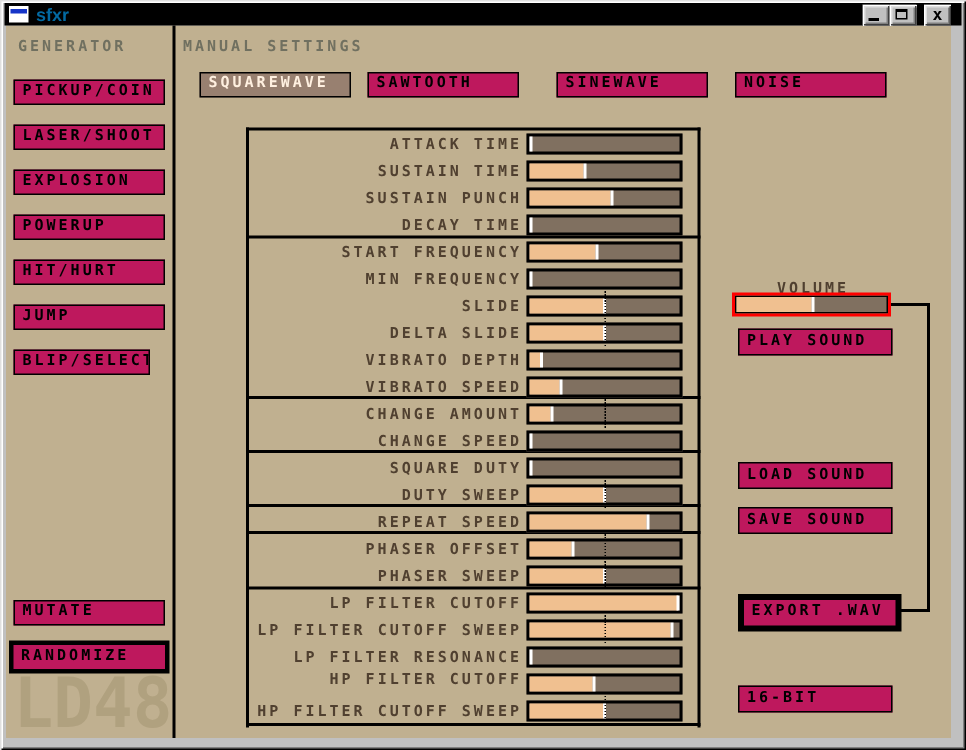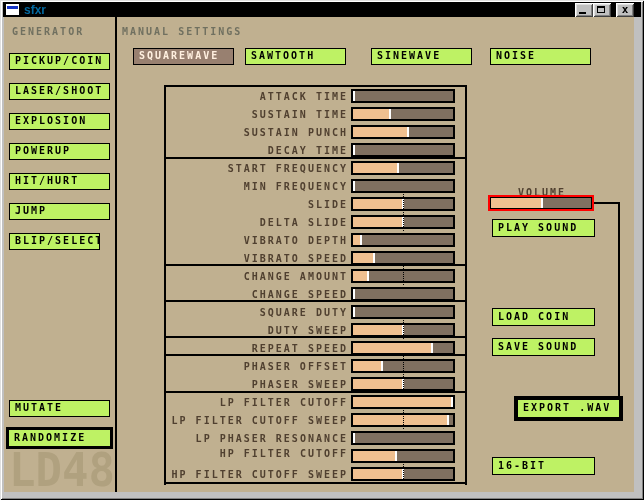--- a/index.html
+++ b/index.html
@@ -22,21 +22,21 @@
   #btn-min .glyph{position:absolute;left:4px;bottom:3px;width:7px;height:2px;background:#000;}
   #btn-max .glyph{position:absolute;left:4px;top:3px;width:8px;height:7px;
     border:1px solid #000;border-top:2px solid #000;box-sizing:border-box;}
   #btn-close .glyph{position:absolute;left:0;top:0;width:18px;height:13px;text-align:center;
     font-family:"DejaVu Sans Mono",monospace;font-weight:bold;font-size:11px;line-height:13px;color:#000;}
   
   #client{position:absolute;left:4px;top:17px;width:630px;height:475px;background:#c0b090;}
   #sidebar-divider{position:absolute;left:115px;top:17px;width:2px;height:475px;background:#000;}
   .heading{position:absolute;color:#707060;font-size:10px;line-height:10px;letter-spacing:2px;white-space:nowrap;}
   
-  .pbtn{position:absolute;box-sizing:border-box;border:1px solid #000;background:#bef264;
+  .pbtn{position:absolute;box-sizing:border-box;border:1px solid #000;background:#be185d;
     color:#000;font-size:10px;line-height:14px;letter-spacing:2px;padding-left:5px;
     white-space:nowrap;overflow:hidden;}
   .pbtn.sel{background:#988070;color:#fff0e0;}
   .thickbox{position:absolute;background:#000;}
   .thickbox .inner{position:absolute;left:4px;top:4px;border:none;}
   
   .slabel{position:absolute;right:296px;color:#504030;font-size:10px;line-height:10px;
     letter-spacing:2px;white-space:nowrap;text-align:right;}
   .strack{position:absolute;left:351px;width:100px;height:10px;border:2px solid #000;background:#807060;}
   .sfill{position:absolute;left:0;top:0;height:10px;background:#f0c090;}
@@ -203,21 +203,21 @@
       <div class="strack" style="top: 395px;">
         <div class="sfill" style="width: 99px;"></div>
         <div class="smark" style="left: 98px;"></div>
       </div>
       <div class="slabel px" style="top: 416px;">LP FILTER CUTOFF SWEEP</div>
       <div class="strack" style="top: 413px;">
         <div class="sfill" style="width: 94px;"></div>
         <div class="smark" style="left: 94px;"></div>
       </div>
       <div class="sdots" style="top: 410px;"></div>
-      <div class="slabel px" style="top: 434px;">LP PHASER RESONANCE</div>
+      <div class="slabel px" style="top: 434px;">LP FILTER RESONANCE</div>
       <div class="strack" style="top: 431px;">
         <div class="sfill" style="width: 0px;"></div>
         <div class="smark" style="left: 0px;"></div>
       </div>
       <div class="slabel px" style="top: 449px; padding-left: 12px;">HP FILTER CUTOFF</div>
       <div class="strack" style="top: 449px;">
         <div class="sfill" style="width: 42px;"></div>
         <div class="smark" style="left: 42px;"></div>
       </div>
       <div class="slabel px" style="top: 470px;">HP FILTER CUTOFF SWEEP</div>
@@ -231,24 +231,24 @@
   <div class="heading px" style="left:492px;top:188px;width:100px;text-align:center;color:#504030;">VOLUME</div>
   <div id="volume-slider">
     <div class="sfill" id="vol-fill" style="width: 50px;"></div>
     <div class="smark" id="vol-mark" style="left: 50px;"></div>
   </div>
   <div class="wire" style="left:594px;top:202px;width:26px;height:2px;"></div>
   <div class="wire" style="left:618px;top:202px;width:2px;height:206px;"></div>
   <div class="wire" style="left:598px;top:406px;width:22px;height:2px;"></div>
 
   <div class="pbtn px" style="left:492px;top:219px;width:103px;height:18px;line-height:15px;">PLAY SOUND</div>
-  <div class="pbtn px" style="left:492px;top:308px;width:103px;height:18px;line-height:15px;">LOAD COIN</div>
+  <div class="pbtn px" style="left:492px;top:308px;width:103px;height:18px;line-height:15px;">LOAD SOUND</div>
   <div class="pbtn px" style="left:492px;top:338px;width:103px;height:18px;line-height:15px;">SAVE SOUND</div>
 
-  <div class="thickbox" style="left:514px;top:396px;width:109px;height:25px;">
+  <div class="thickbox" style="left:492px;top:396px;width:109px;height:25px;">
     <div class="pbtn px inner" style="width:101px;height:17px;line-height:16px;">EXPORT .WAV</div>
   </div>
 
   <div class="pbtn px" style="left:492px;top:457px;width:103px;height:18px;line-height:15px;">16-BIT</div>
 
   <div class="pbtn px" style="left:9px;top:400px;width:101px;height:17px;">MUTATE</div>
   <div class="thickbox" style="left:6px;top:427px;width:107px;height:22px;">
     <div class="pbtn px inner" style="left:3px;top:3px;width:101px;height:16px;line-height:15px;">RANDOMIZE</div>
   </div>
   <div id="ld48" class="px">LD48</div>

